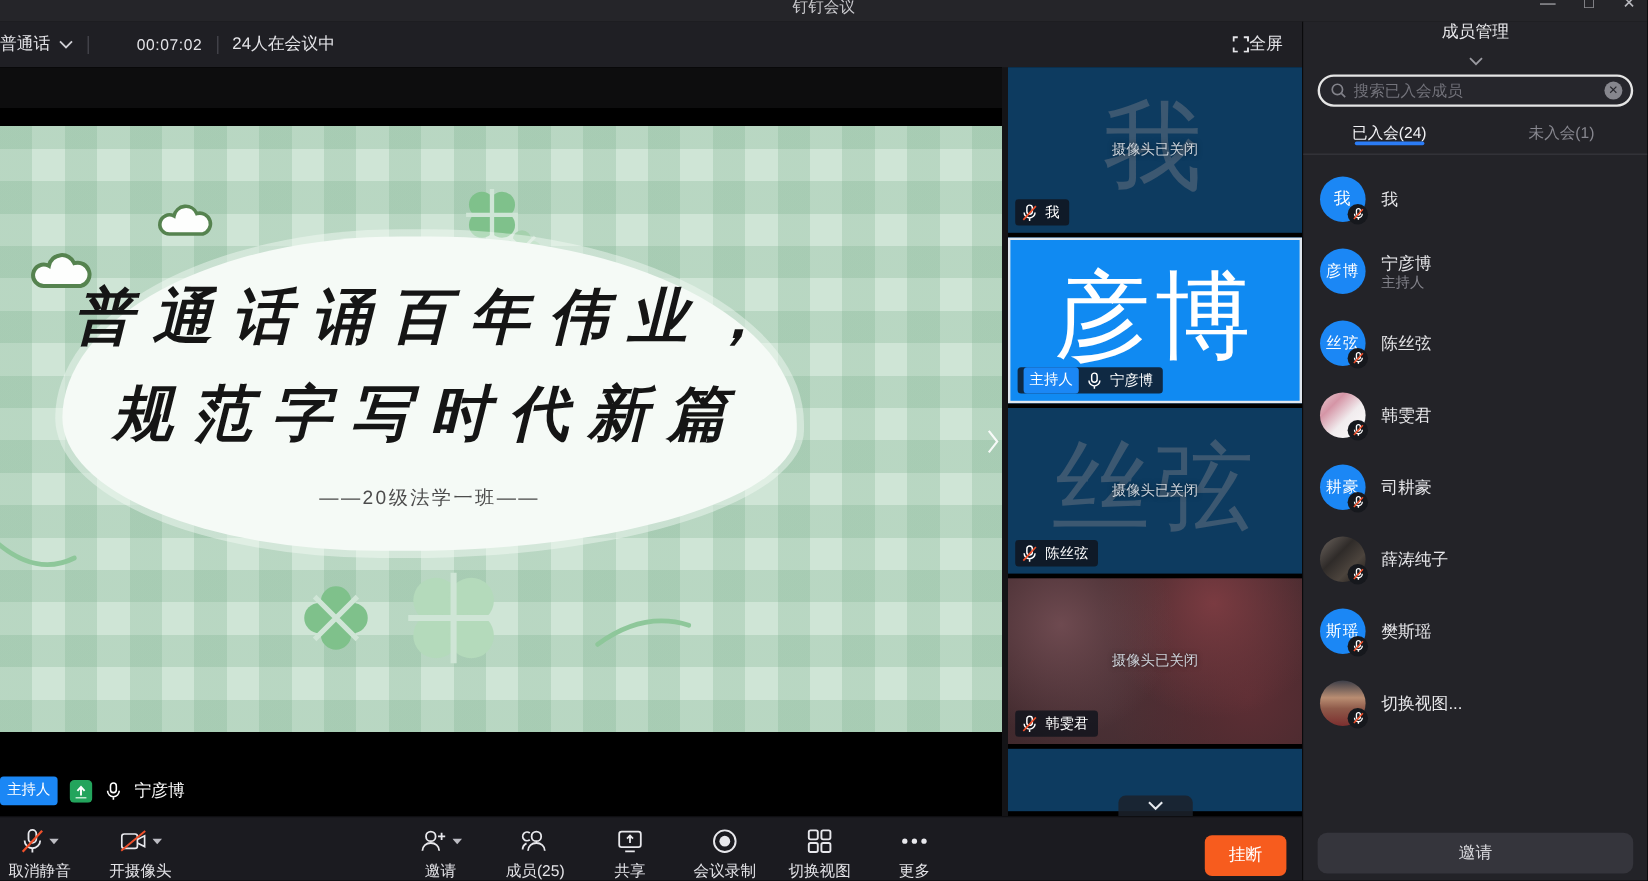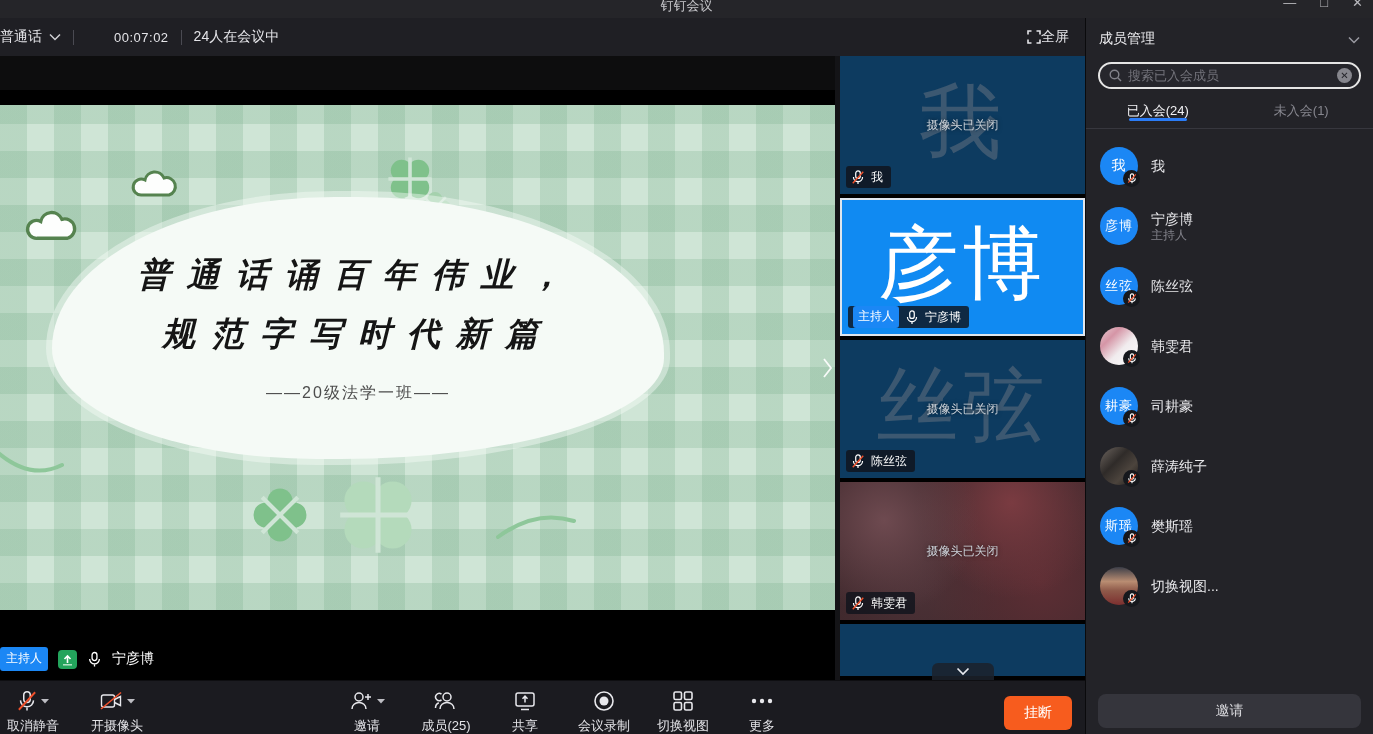--- a/index.html
+++ b/index.html
@@ -27,21 +27,21 @@
     background-color:#cfe5d6;
     background-image:
       repeating-linear-gradient(0deg, rgba(120,174,138,.26) 0 27px, rgba(120,174,138,0) 27px 54px),
       repeating-linear-gradient(90deg, rgba(120,174,138,.26) 0 27px, rgba(120,174,138,0) 27px 54px);
   }
   .blob { position:absolute; left:52px; top:92px; width:612px; height:262px; background:#f5faf6;
     border-radius:48% 52% 55% 45% / 60% 62% 40% 44%;
     box-shadow:0 0 0 6px rgba(245,250,246,.45);
     display:flex; flex-direction:column; align-items:center; justify-content:center; gap:14px; }
   .callig { font-family:"DejaVu Serif","Liberation Serif",serif; font-weight:bold; font-style:italic;
-    font-size:33px; letter-spacing:16px; color:#151515; white-space:nowrap; }
+    font-size:50px; letter-spacing:16px; color:#151515; white-space:nowrap; }
   .slide-sub { font-size:16px; color:#4c4c4c; letter-spacing:2px; margin-top:12px; }
   .cloud { position:absolute; }
   .clover { position:absolute; }
   .stem { position:absolute; }
   .speaker-row { position:absolute; left:0; bottom:9px; display:flex; align-items:center; gap:10px; }
   .host-badge { background:#1b87f5; color:#fff; font-size:12px; padding:3px 6px 4px; border-radius:3px; }
   .share-ind { width:19px; height:19px; }
   .speaker-name { color:#fff; font-size:14px; }
   .stage-chevron { position:absolute; right:2px; top:300px; color:#fff; opacity:.9; cursor:pointer; }
 
@@ -62,21 +62,21 @@
       radial-gradient(circle at 70% 15%, #7a3b41 0%, rgba(122,59,65,0) 46%),
       radial-gradient(circle at 82% 72%, #5d2e34 0%, rgba(93,46,52,0) 52%),
       radial-gradient(circle at 35% 78%, #4b3136 0%, rgba(75,49,54,0) 48%),
       #40292d; }
   .tile.partial { height:52px; margin-bottom:0; }
   .strip-collapse { position:absolute; left:50%; transform:translateX(-50%); bottom:0; width:62px; height:17px;
     background:rgba(28,34,44,.85); border-radius:6px 6px 0 0; display:flex; align-items:center; justify-content:center; cursor:pointer; color:#e6e9ee; }
 
   
   .panel { position:absolute; left:1085px; top:18px; width:288px; height:716px; background:#232328; border-left:1px solid #0a0a0c; }
-  .panel-header { height:42px; display:flex; align-items:center; justify-content:space-between; padding:0 13px; }
+  .panel-header { height:42px; display:flex; align-items:center; justify-content:space-between; padding:0 13px;flex-direction:column; }
   .panel-title { color:#eaeaed; font-size:14px; }
   .panel-chev { color:#9a9aa1; }
   .searchbox { margin:2px 12px 0; height:27px; background:#26262c; border:2px solid #e5e5e5; border-radius:14px;
     display:flex; align-items:center; padding:0 7px 0 9px; gap:6px; }
   .searchbox input { flex:1; background:transparent; border:none; outline:none; color:#c9c9cf; font-size:13px; font-family:inherit; }
   .searchbox input::placeholder { color:#73737b; }
   .clear-btn { width:15px; height:15px; border-radius:50%; background:#86868d; color:#26262c; font-size:10px; line-height:15px; text-align:center; cursor:pointer; flex:none; }
   .tabs { display:flex; height:36px; margin-top:4px; border-bottom:1px solid #37373e;align-items:center; }
   .tab { flex:1; display:flex; align-items:center; justify-content:center; font-size:13px; color:#87878f; cursor:pointer; position:relative; }
   .tab.active { color:#f2f2f5; }

